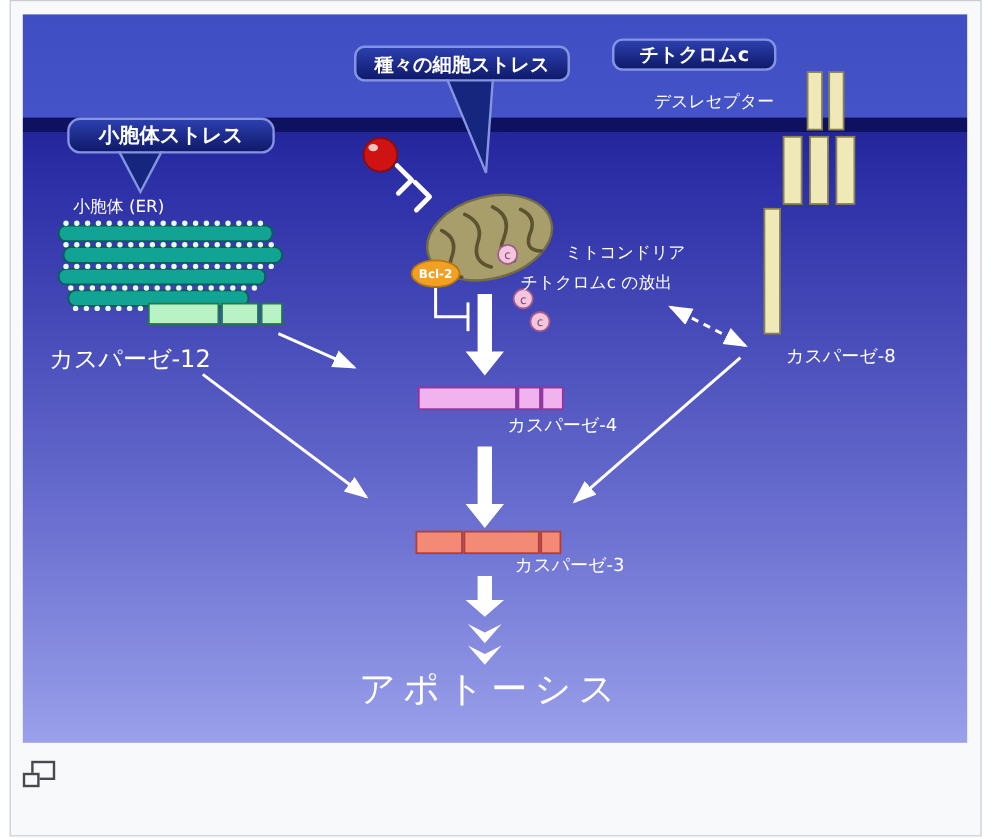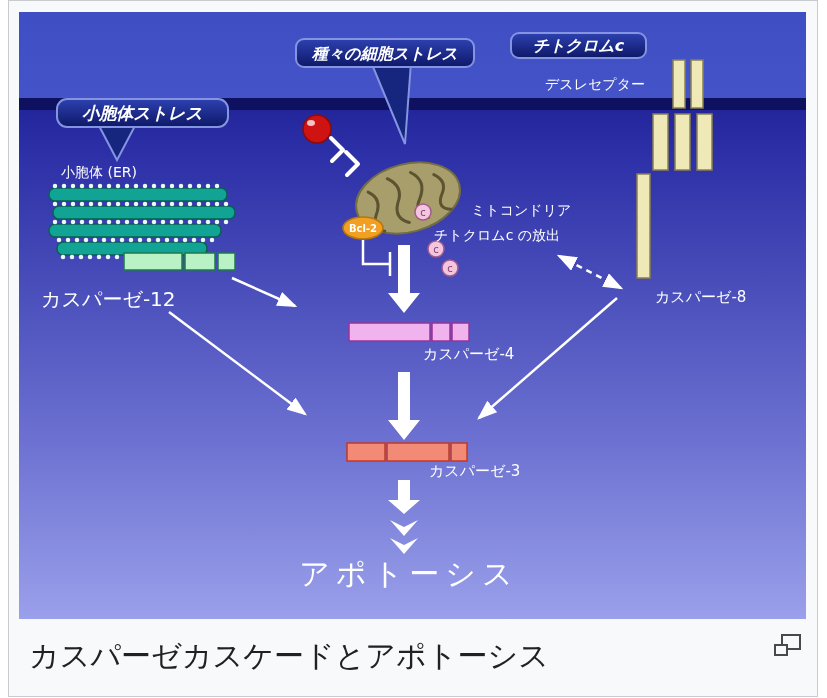--- a/index.html
+++ b/index.html
@@ -6,21 +6,21 @@
   body{width:827px;height:698px;position:relative;font-family:"DejaVu Sans",sans-serif;}
   .thumb{position:absolute;left:8px;top:0;width:810px;height:697px;box-sizing:border-box;
          border:1px solid #c8ccd1;background:#f8f9fa;padding:11px 10px;}
   .figure{position:relative;width:787px;height:607px;overflow:hidden;
           background:linear-gradient(180deg,#3f4fc3 0px,#4453c8 86px,#23269b 98px,#2c2fa6 140px,#6a6fd0 420px,#9aa0ea 607px);}
   .membrane{position:absolute;left:0;top:86px;width:100%;height:12px;background:#0e1160;z-index:1;}
   .figure svg{position:absolute;left:0;top:0;z-index:2;}
   .lbl{position:absolute;color:#fff;white-space:nowrap;z-index:3;}
   .bubble{position:absolute;z-index:3;box-sizing:border-box;color:#fff;font-weight:bold;
           text-align:center;background:linear-gradient(180deg,#2c3fae,#0f1a6a);
-          border:2px solid #8494e0;border-radius:9px;font-style:italic;}
+          border:2px solid #8494e0;border-radius:9px;}
   .apoptosis{font-size:30px;letter-spacing:6px;text-align:center;}
   .caption-row{margin-top:9px;display:flex;justify-content:space-between;align-items:flex-start;height:58px;}
   .caption-text{font-size:30px;color:#202122;padding-left:10px;padding-top:8px;}
   .expand-icon{position:relative;width:27px;height:22px;margin-top:6px;margin-right:6px;cursor:pointer;}
   .expand-icon .big{position:absolute;right:0;top:0;width:16px;height:12px;border:2px solid #46494d;background:#f8f9fa;}
   .expand-icon .small{position:absolute;left:0;bottom:0;width:10px;height:8px;border:2px solid #46494d;background:#f8f9fa;}
 </style>
 </head>
 <body>
 
@@ -140,19 +140,18 @@
     <div class="lbl" style="left:452px;top:154px;font-size:14px;margin-top:36px;">ミトコンドリア</div>
     <div class="lbl" style="left:415px;top:215px;font-size:14px;">チトクロムc の放出</div>
     <div class="lbl" style="left:22px;top:274px;font-size:20px;">カスパーゼ-12</div>
     <div class="lbl" style="left:404px;top:333px;font-size:15px;">カスパーゼ-4</div>
     <div class="lbl" style="left:636px;top:276px;font-size:15px;">カスパーゼ-8</div>
     <div class="lbl" style="left:410px;top:450px;font-size:15px;">カスパーゼ-3</div>
     <div class="lbl apoptosis" style="left:240px;top:542px;width:300px;">アポトーシス</div>
   </div>
 
   <div class="caption-row">
-    <div class="caption-text">カスパーゼカスケードとアポトーシス</div>
     <div class="expand-icon">
       <div class="big"></div>
       <div class="small"></div>
     </div>
   </div>
 </div>
 
 </body></html>

